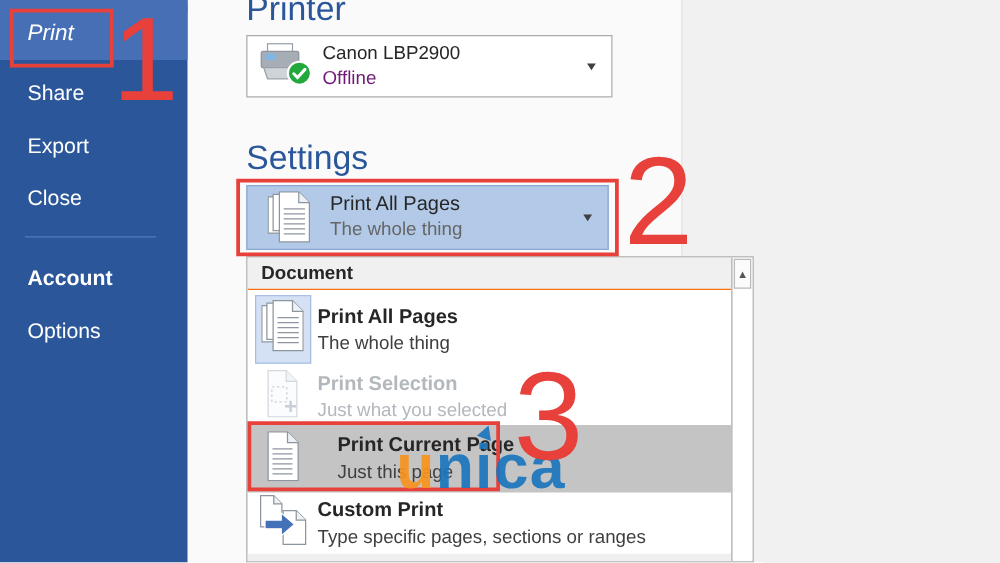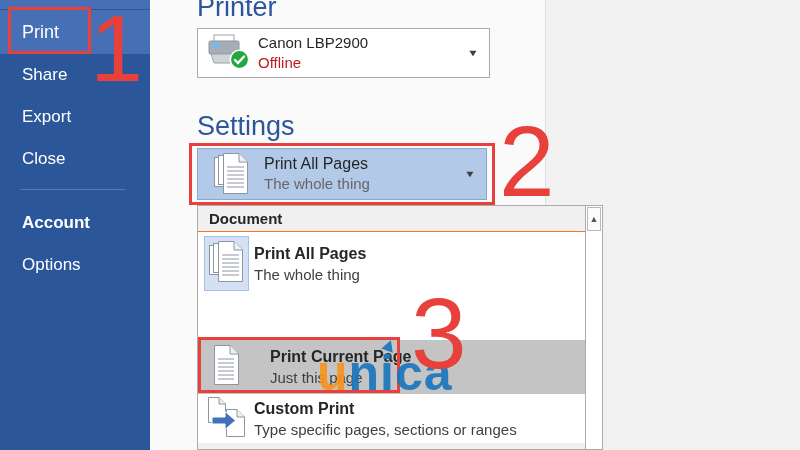--- a/index.html
+++ b/index.html
@@ -20,21 +20,21 @@
 
   .h-blue{position:absolute;left:197px;color:#2b579a;font-size:27px;font-weight:400;line-height:1.05;}
 
   
   .printer-box{position:absolute;left:197px;top:28px;width:293px;height:50px;background:#fff;
                border:1px solid #ababab;box-sizing:border-box;display:flex;align-items:center;cursor:pointer;}
   .printer-ico-wrap{position:relative;width:40px;height:38px;margin-left:8px;flex:none;}
   .badge{position:absolute;right:-4px;bottom:-2px;}
   .combo-text{margin-left:12px;line-height:20px;}
   .combo-title{font-size:15px;color:#262626;}
-  .combo-sub{font-size:15px;color:#b91c1c;}
+  .combo-sub{font-size:15px;color:#701a75;}
   .caret{position:absolute;right:10px;top:50%;transform:translateY(-50%) scaleY(.75);
          font-size:12px;color:#404040;}
   .props-link{position:absolute;left:197px;top:84px;width:293px;text-align:right;
               color:#2b579a;font-size:14.5px;cursor:pointer;}
 
   
   .range-btn{position:absolute;left:197px;top:148px;width:290px;height:52px;background:#b3c9e8;
              border:1px solid #89a7d3;box-sizing:border-box;display:flex;align-items:center;cursor:pointer;}
   .range-btn .icon-slot{width:46px;margin-left:10px;flex:none;display:flex;justify-content:center;}
   .range-btn .combo-title{font-size:16px;}
@@ -79,21 +79,21 @@
 </head>
 <body>
 
 <div class="canvas">
 
   <div class="preview-pane"></div>
   <div class="pane-divider"></div>
 
   <div class="sidebar">
     <div class="sb-partial"></div>
-    <div class="sb-item sel" style="top:10px;">
+    <div class="sb-item sel" style="top:4px;font-style:italic;">
       <span>Print</span>
     </div>
     <div class="sb-item" style="top:54px;">
       <span>Share</span>
     </div>
     <div class="sb-item" style="top:96px;">
       <span>Export</span>
     </div>
     <div class="sb-item" style="top:138px;">
       <span>Close</span>
@@ -182,20 +182,36 @@
               </svg>
             </span>
           </div>
         </div>
         <div class="tx">
           <div class="mi-title">Print All Pages</div>
           <div class="mi-sub">The whole thing</div>
         </div>
       </div>
 
+      <div class="mi disabled" style="top:89px;height:45px;">
+        <div class="ic">
+          <span>
+            <svg width="28" height="38" viewBox="0 0 28 38">
+              <path d="M2.5 0.5 H17 l8.5 8.5 V37.5 H2.5 Z" fill="#fbfcfd" stroke="#d3d8de"></path>
+              <path d="M17 0.5 V9 h8.5" fill="#f2f4f6" stroke="#d3d8de"></path>
+              <rect x="5.5" y="13.5" width="12" height="12" fill="none" stroke="#ccd2d9" stroke-dasharray="2 2"></rect>
+              <path d="M16 29 h9 M20.5 24.5 v9" stroke="#c9cfd6" stroke-width="2"></path>
+            </svg>
+          </span>
+        </div>
+        <div class="tx">
+          <div class="mi-title">Print Selection</div>
+          <div class="mi-sub">Just what you selected</div>
+        </div>
+      </div>
 
       <div class="mi hl" style="top:134px;height:54px;">
         <div class="ic">
           <span>
             <svg width="30" height="40" viewBox="0 0 30 40">
               <path d="M3.5 0.5 H19 l8.5 8.5 V39.5 H3.5 Z" fill="#fff" stroke="#8d96a0"></path>
               <path d="M19 0.5 V9 h8.5" fill="#eef1f4" stroke="#8d96a0"></path>
               <g stroke="#8d96a0">
                   <path d="M7 14 h16"></path>
                   <path d="M7 18 h16"></path>

